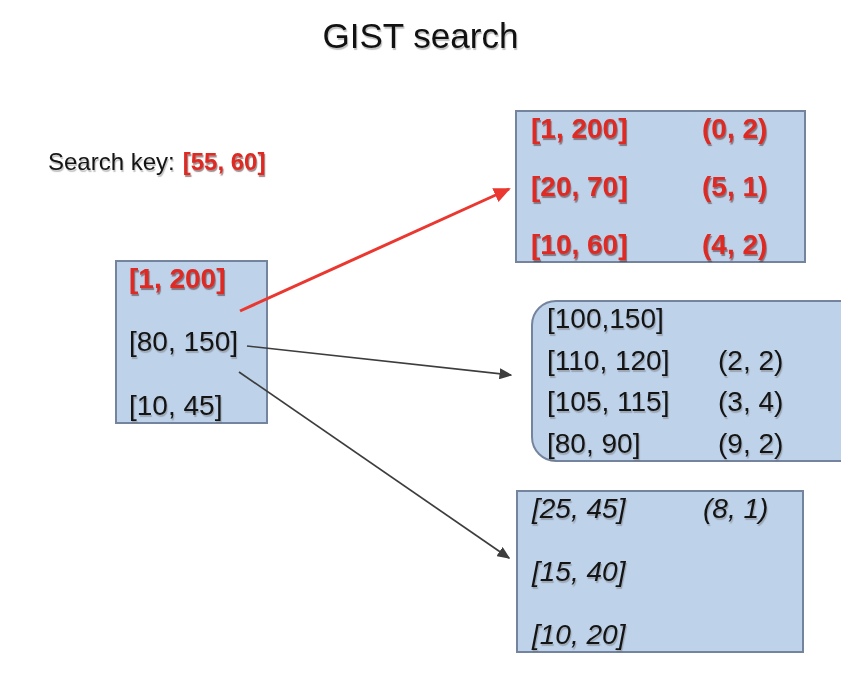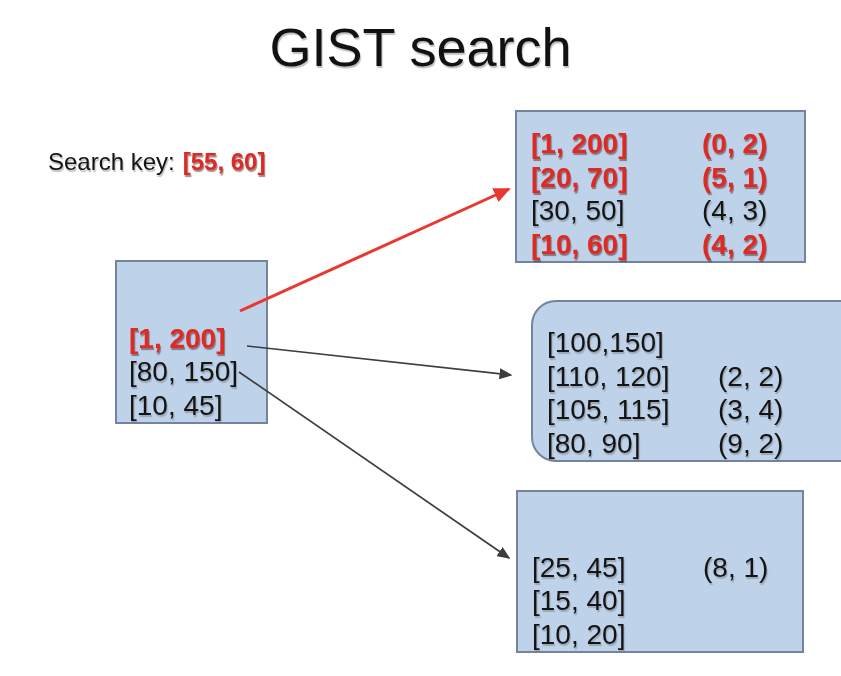--- a/index.html
+++ b/index.html
@@ -14,21 +14,21 @@
     color: #141414;
   }
   .shadowed { text-shadow: 1px 2px 1px rgba(110,110,110,0.45); }
 
   #title {
     position: absolute;
     top: 16px;
     left: 0;
     width: 100%;
     text-align: center;
-    font-size: 54px;
+    font-size: 35px;
     font-weight: 400;
     letter-spacing: 0px;
     color: #111111;
   }
 
   #search-key {
     position: absolute;
     left: 48px;
     top: 148px;
     font-size: 24px;
@@ -41,37 +41,37 @@
     font-weight: 700;
     text-shadow: 1px 2px 1px rgba(90,40,40,0.55);
   }
 
   .node-box {
     position: absolute;
     background: #bed2ea;
     border: 2px solid #74849e;
     display: flex;
     flex-direction: column;
-    justify-content: flex-end;
+    justify-content: space-between;
     font-size: 28px;
     line-height: 33.5px;
   }
 
   #root-node {
     left: 115px;
     top: 260px;
     width: 153px;
     height: 164px;
     padding-left: 12px;
   }
 
   .leaf-node { padding-left: 14px; }
   #leaf-node-1 { left: 515px; top: 110px; width: 291px; height: 153px; }
   #leaf-node-2 { left: 531px; top: 300px; width: 348px; height: 162px; border-radius: 25px; }
-  #leaf-node-3 { left: 516px; top: 490px; width: 288px; height: 163px; }
+  #leaf-node-3 { left: 516px; top: 490px; width: 288px; height: 163px; font-style: italic; }
 
   .entry-row { display: flex; white-space: nowrap; }
   .entry-row .key { width: 171px; flex: 0 0 171px; }
   .entry-row .val { flex: 1; }
 
   #arrow-layer {
     position: absolute;
     left: 0; top: 0;
     width: 841px; height: 676px;
     pointer-events: none;
@@ -101,24 +101,20 @@
   </div>
 
   <div id="leaf-node-1" class="node-box leaf-node" style="background: rgb(190, 210, 234); border-color: rgb(116, 132, 158);">
     <div class="entry-row">
       <span class="key shadowed hl">[1, 200]</span>
       <span class="val shadowed hl">(0, 2)</span>
     </div>
     <div class="entry-row">
       <span class="key shadowed hl">[20, 70]</span>
       <span class="val shadowed hl">(5, 1)</span>
-    </div>
-    <div class="entry-row">
-      <span class="key shadowed">[30, 50]</span>
-      <span class="val shadowed">(4, 3)</span>
     </div>
     <div class="entry-row">
       <span class="key shadowed hl">[10, 60]</span>
       <span class="val shadowed hl">(4, 2)</span>
     </div>
   </div>
 
   <div id="leaf-node-2" class="node-box leaf-node" style="background: rgb(190, 210, 234); border-color: rgb(116, 132, 158);">
     <div class="entry-row">
       <span class="key shadowed">[100,150]</span>

